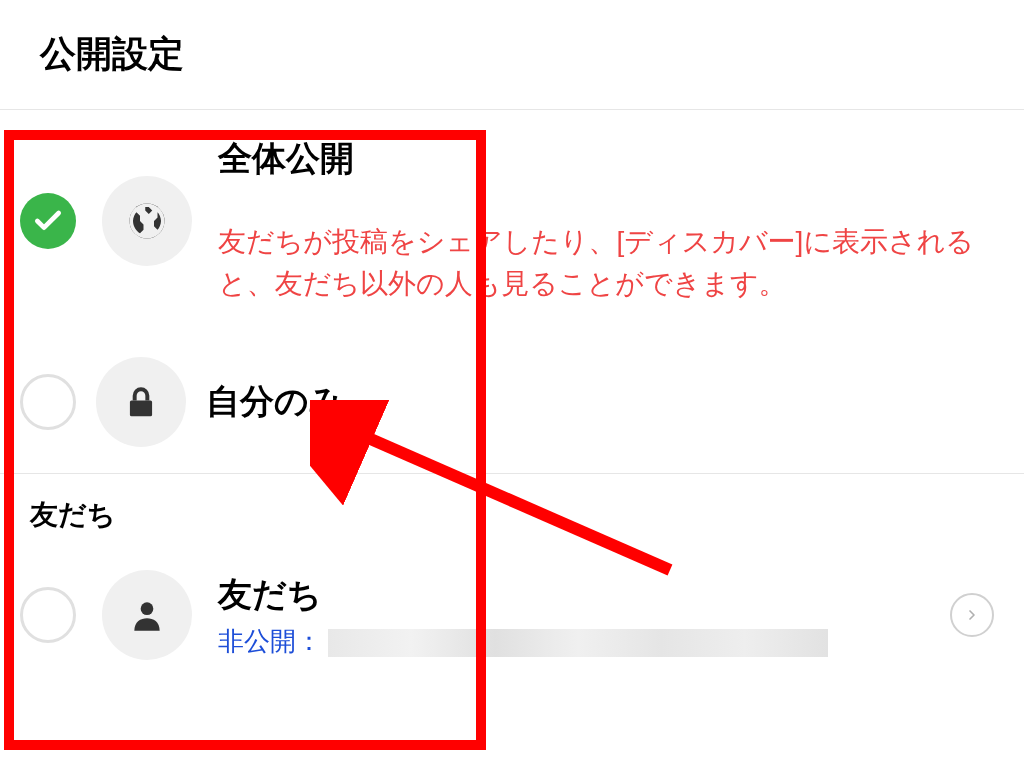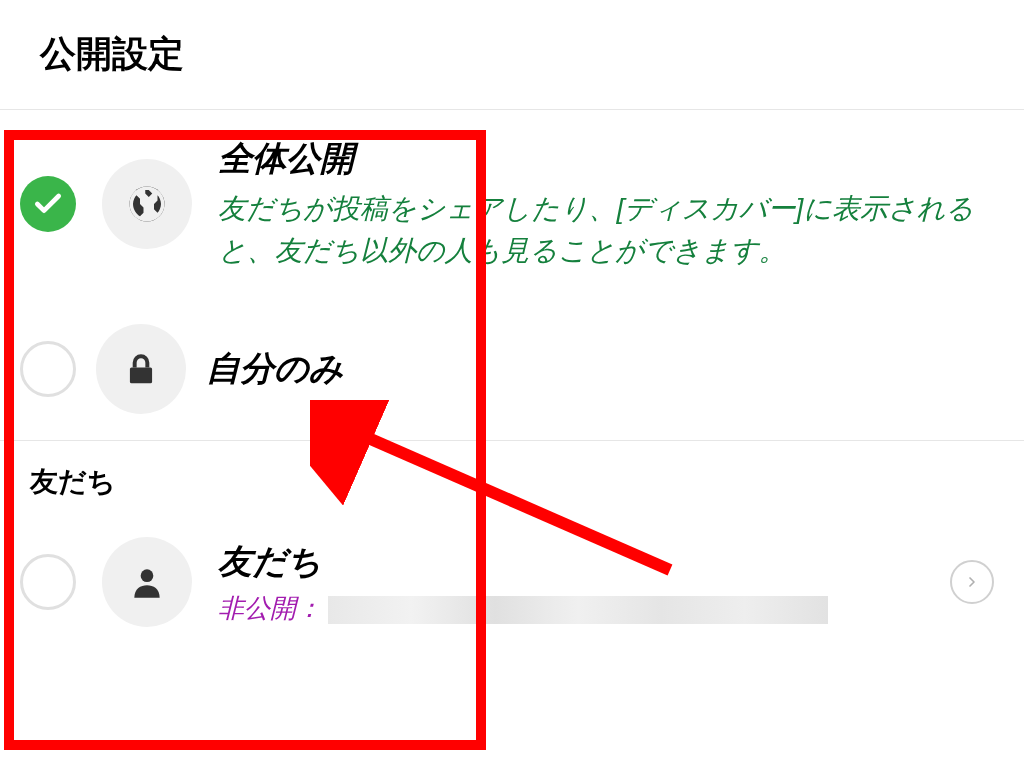--- a/index.html
+++ b/index.html
@@ -65,41 +65,41 @@
       flex-shrink: 0;
       display: flex;
       align-items: center;
       justify-content: center;
     }
     .text-col {
       display: flex;
       flex-direction: column;
       gap: 6px;
       flex: 1;
-      font-style: italic;
     }
     .option-title {
       font-size: 34px;
       font-weight: 700;
       color: #000;
     }
     .option-desc {
       font-size: 28px;
-      color: #15803d;
+      color: #ef4444;
       line-height: 1.5;
+      margin-top: 33px;
     }
     .section-label {
       font-size: 28px;
       font-weight: 700;
       color: #000;
       padding: 22px 30px 10px 30px;
     }
     .subtext {
       font-size: 26px;
-      color: #a21caf;
+      color: #1d4ed8;
     }
     .chevron-circle {
       width: 44px;
       height: 44px;
       border-radius: 50%;
       border: 2px solid #d0d0d0;
       display: flex;
       align-items: center;
       justify-content: center;
       flex-shrink: 0;

